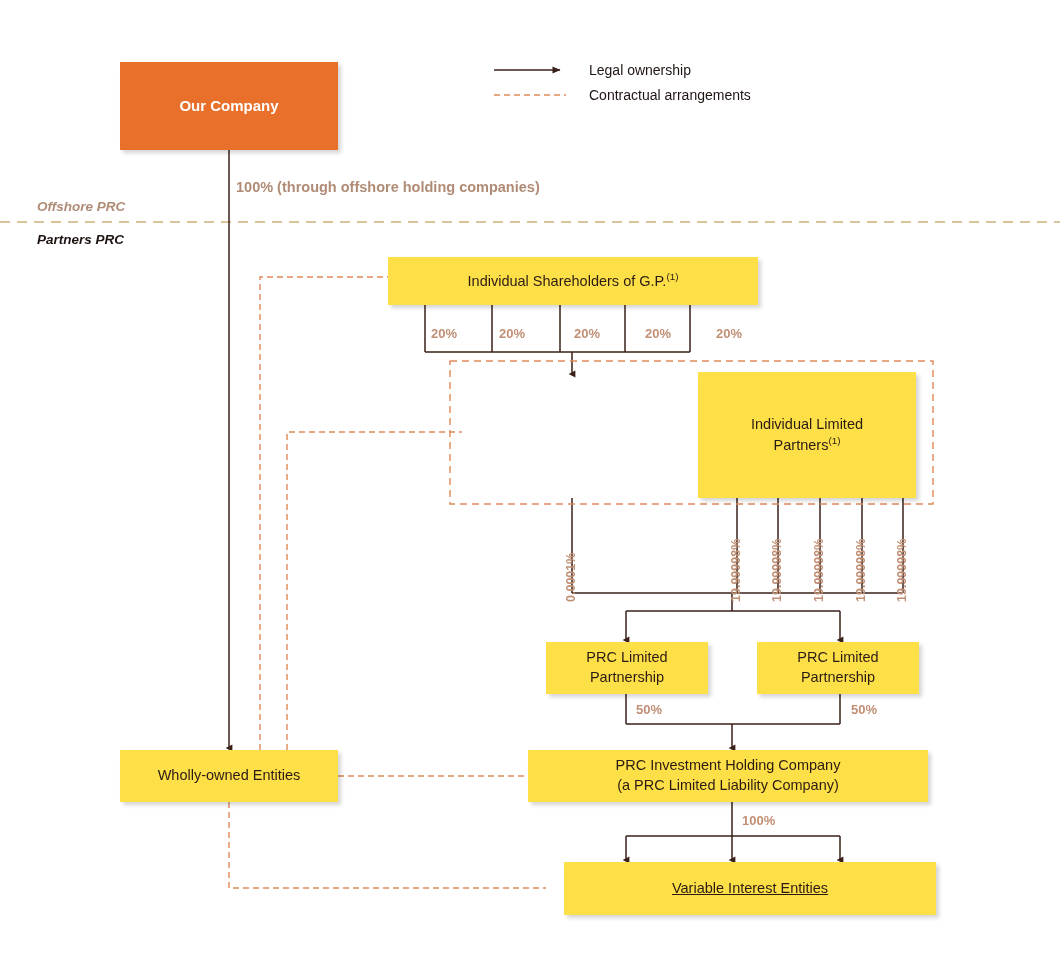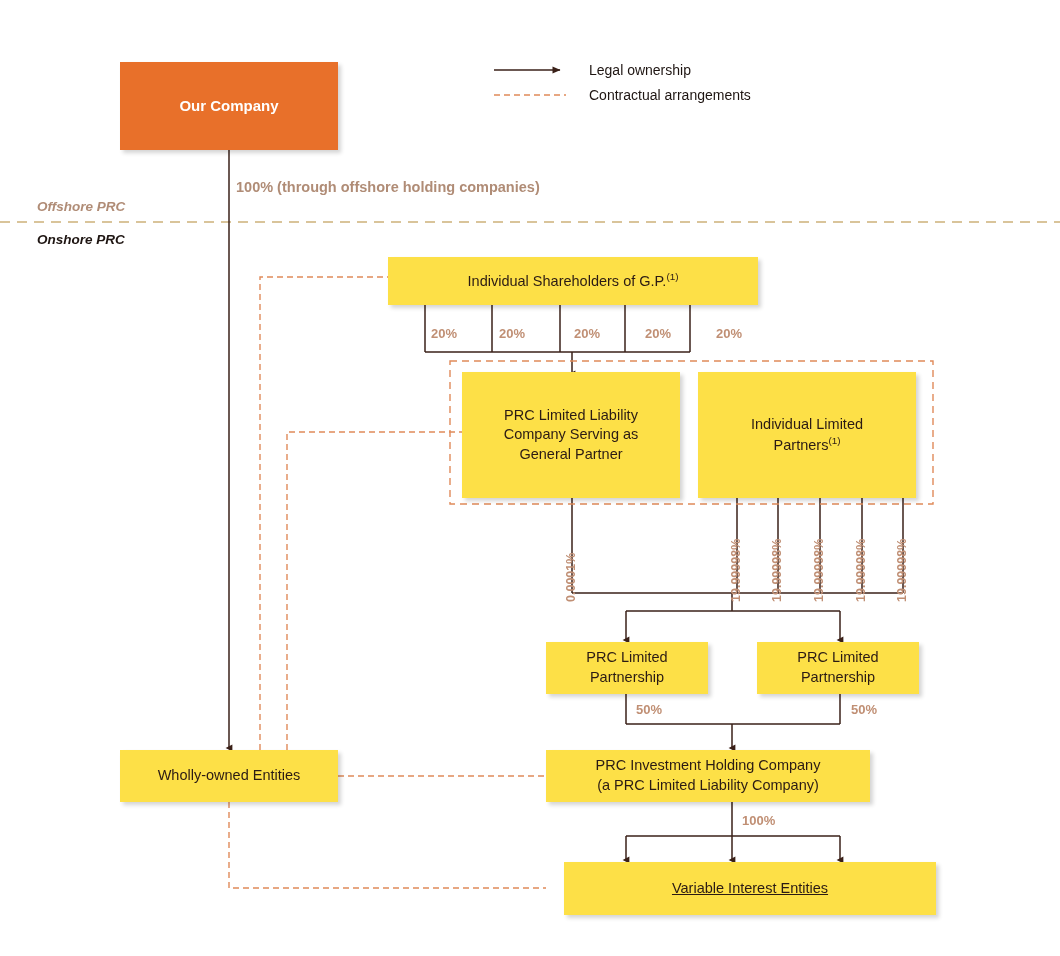--- a/index.html
+++ b/index.html
@@ -167,43 +167,38 @@
       <path d="M229,802 L229,888 L546,888"></path>
     </g>
 
     <rect x="450" y="361" width="483" height="143" fill="none" stroke="#E08A5A" stroke-width="1.4" stroke-dasharray="7,5"></rect>
   </svg>
 
   <div class="legend-text" style="left:589px; top:62px;">Legal ownership</div>
   <div class="legend-text" style="left:589px; top:87px;">Contractual arrangements</div>
 
   <div class="lbl" style="left:37px; top:199px;">Offshore PRC</div>
-  <div class="lbl lbl-dark" style="left:37px; top:232px;">Onshore PRC</div>
+  <div class="lbl lbl-dark" style="left:37px; top:232px;">Partners PRC</div>
 
   <div class="box box-orange" style="left:120px; top:62px; width:218px; height:88px;">
     <span>Our Company</span>
   </div>
 
   <div class="big-pct" style="left:236px; top:179px;">100% (through offshore holding companies)</div>
 
   <div class="box box-tan" style="left:388px; top:257px; width:370px; height:48px;">
     <span><span>Individual Shareholders of G.P.</span><span class="sup">(1)</span></span>
   </div>
 
   <div class="pct" style="left:431px; top:326px;">20%</div>
   <div class="pct" style="left:499px; top:326px;">20%</div>
   <div class="pct" style="left:574px; top:326px;">20%</div>
   <div class="pct" style="left:645px; top:326px;">20%</div>
   <div class="pct" style="left:716px; top:326px;">20%</div>
 
-  <div class="box box-tan" style="left:462px; top:372px; width:218px; height:126px; flex-direction:column;">
-    <span>PRC Limited Liability</span>
-    <span>Company Serving as</span>
-    <span>General Partner</span>
-  </div>
 
   <div class="box box-tan" style="left:698px; top:372px; width:218px; height:126px; flex-direction:column;">
     <span>Individual Limited</span>
     <span><span>Partners</span><span class="sup">(1)</span></span>
   </div>
 
   <div class="pct-vert" style="left:578px; top:588px;">0.0001%</div>
   <div class="pct-vert" style="left:743px; top:588px;">19.99998%</div>
   <div class="pct-vert" style="left:784px; top:588px;">19.99998%</div>
   <div class="pct-vert" style="left:826px; top:588px;">19.99998%</div>
@@ -220,21 +215,21 @@
     <span>Partnership</span>
   </div>
 
   <div class="pct" style="left:636px; top:702px;">50%</div>
   <div class="pct" style="left:851px; top:702px;">50%</div>
 
   <div class="box box-tan" style="left:120px; top:750px; width:218px; height:52px;">
     <span>Wholly-owned Entities</span>
   </div>
 
-  <div class="box box-tan" style="left:546px; top:750px; width:324px; height:52px; flex-direction:column;">
+  <div class="box box-tan" style="left:528px; top:750px; width:400px; height:52px; flex-direction:column;">
     <span>PRC Investment Holding Company</span>
     <span>(a PRC Limited Liability Company)</span>
   </div>
 
   <div class="pct" style="left:742px; top:813px;">100%</div>
 
   <div class="box box-tan" style="left:564px; top:862px; width:372px; height:53px;text-decoration:underline;">
     <span>Variable Interest Entities</span>
   </div>
 

